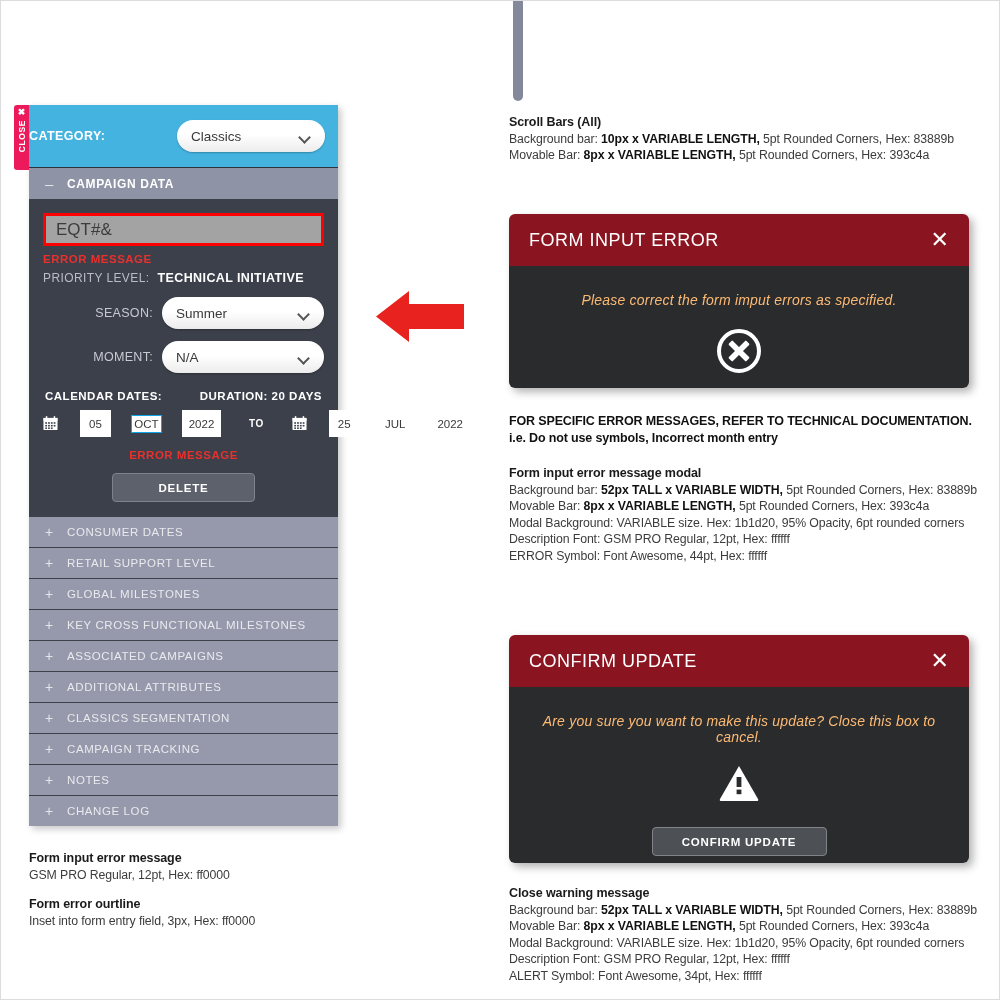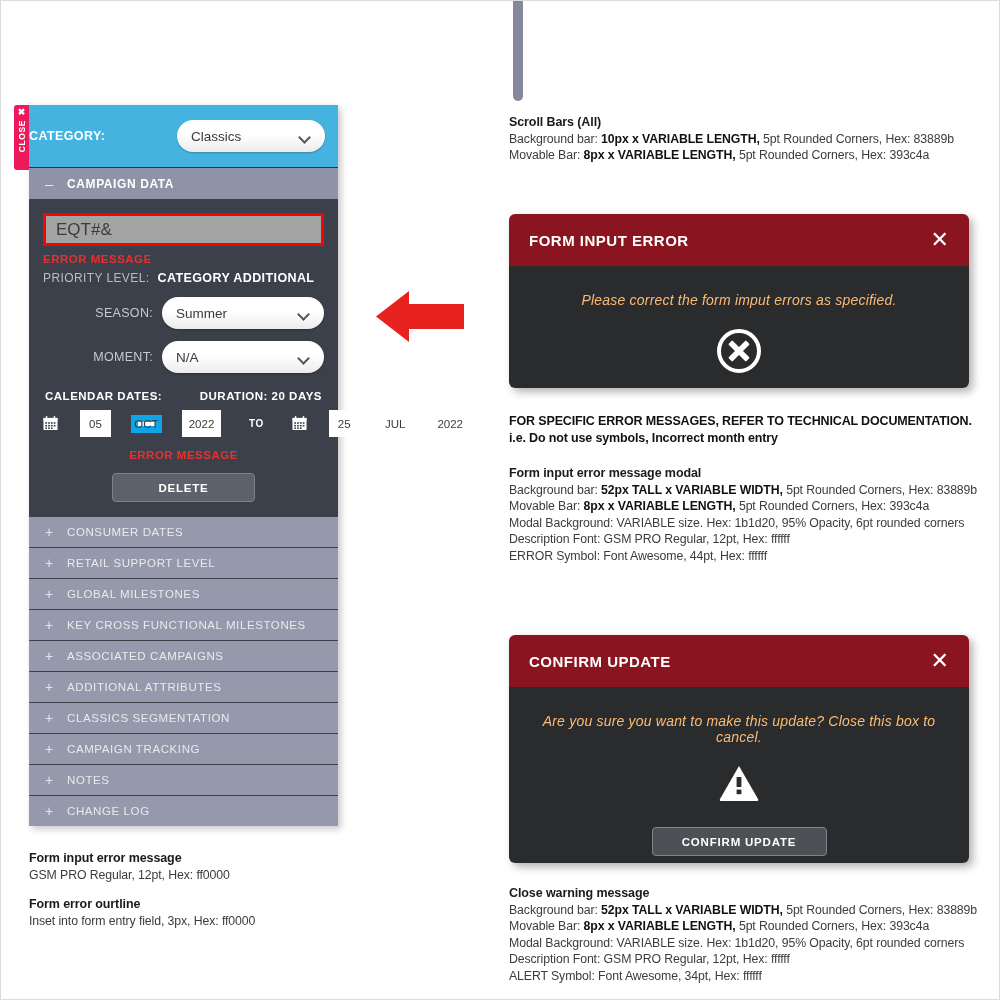--- a/index.html
+++ b/index.html
@@ -262,21 +262,21 @@
     display: flex;
     align-items: center;
     justify-content: center;
     font-size: 11.5px;
     color: #3a3a3a;
     padding: 0 5px;
     cursor: pointer;
   }
   .date-box.wide { min-width: 39px; }
   .date-box.error {
-    border: 7px solid #0ea5e9;
+    border: 1px solid #0ea5e9;
     height: 18px;
   }
   #date-row .to-word {
     color: #ffffff;
     font-size: 10px;
     font-weight: bold;
     letter-spacing: 0.5px;
     margin: 0 8px;
   }
 
@@ -346,22 +346,22 @@
   .modal-header {
     background: #8a1520;
     height: 52px;
     display: flex;
     align-items: center;
     justify-content: space-between;
     padding: 0 20px;
   }
   .modal-title {
     color: #ffffff;
-    font-size: 15px;
-    font-weight: bold;
+    font-size: 18px;
+    font-weight: normal;
     letter-spacing: 0.5px;
   }
   .modal-close {
     color: #ffffff;
     font-size: 22px;
     line-height: 22px;
     font-weight: 300;
     cursor: pointer;
   }
   .modal-body {
@@ -428,21 +428,21 @@
       <span class="sect-title">CAMPAIGN DATA</span>
     </div>
 
     <div id="campaign-body">
 
       <div id="name-input">EQT#&amp;</div>
       <div class="err-msg">ERROR MESSAGE</div>
 
       <div id="priority-row">
         <span class="plabel">PRIORITY LEVEL:</span>
-        <span class="pvalue">CATEGORY ADDITIONAL</span>
+        <span class="pvalue">TECHNICAL INITIATIVE</span>
       </div>
 
       <div class="field-row">
         <span class="frow-label">SEASON:</span>
         <div class="pill">
           <span class="pill-value">Summer</span>
           <span class="chev"></span>
         </div>
       </div>
 

